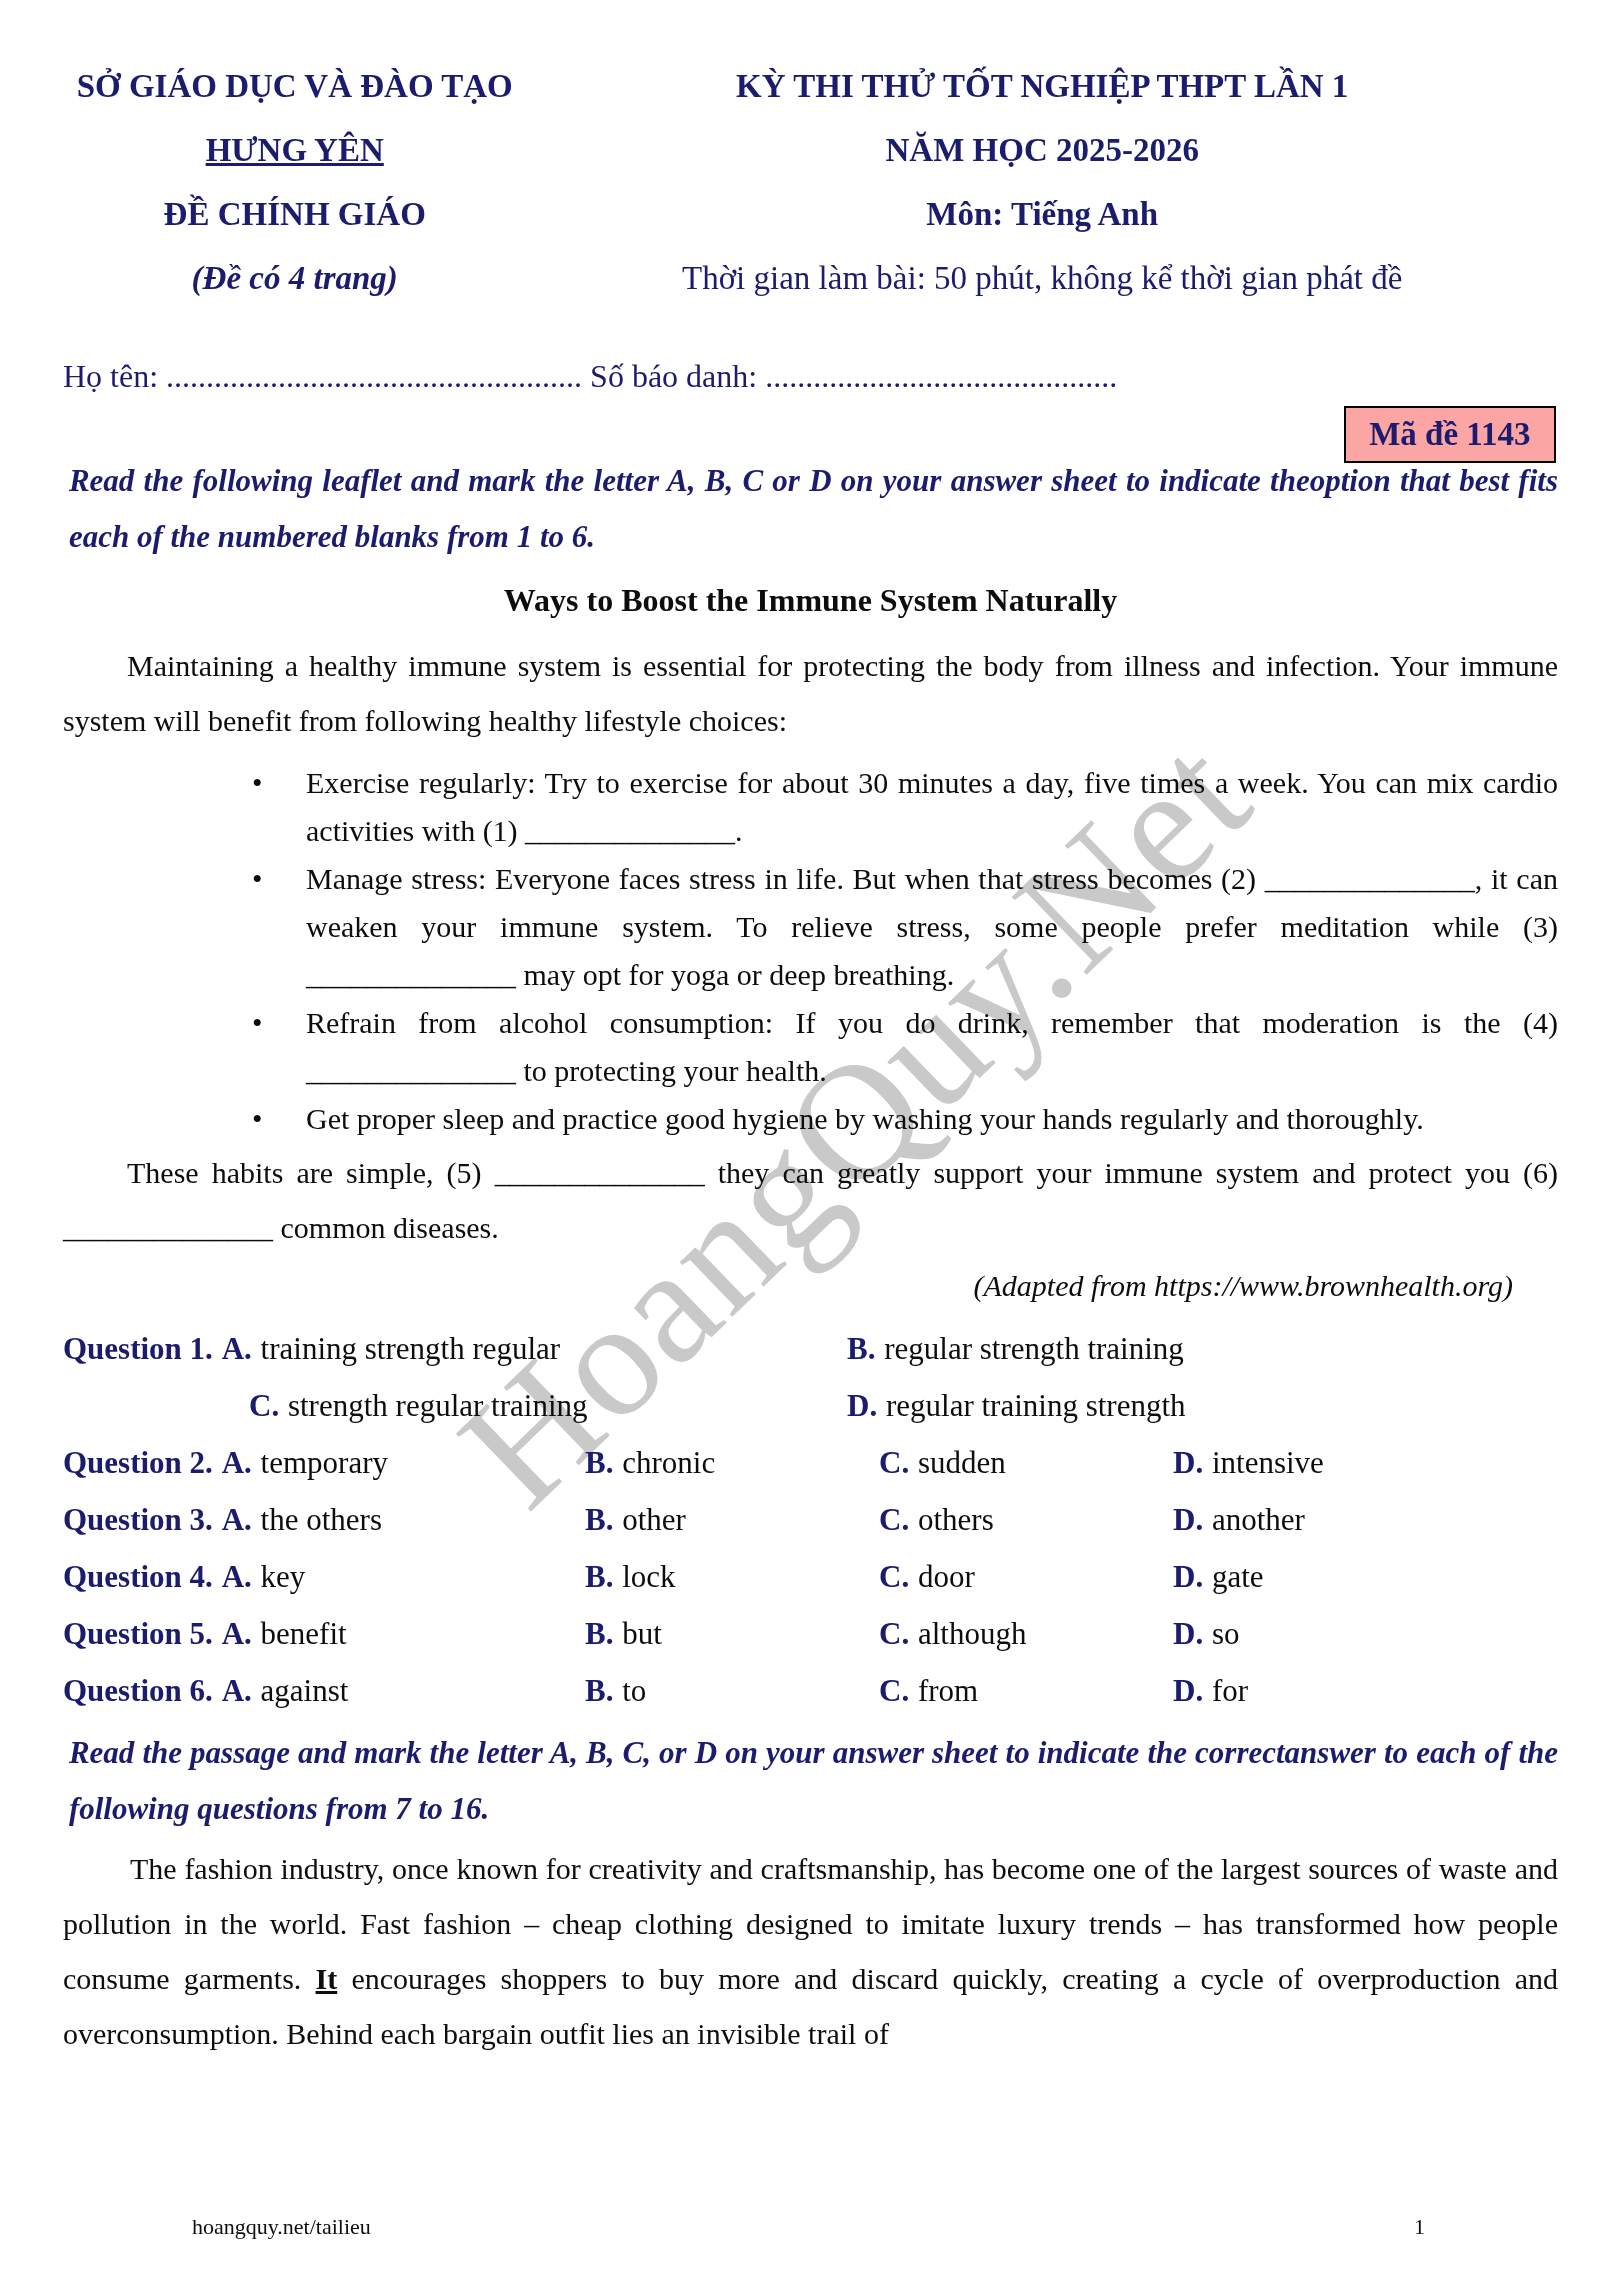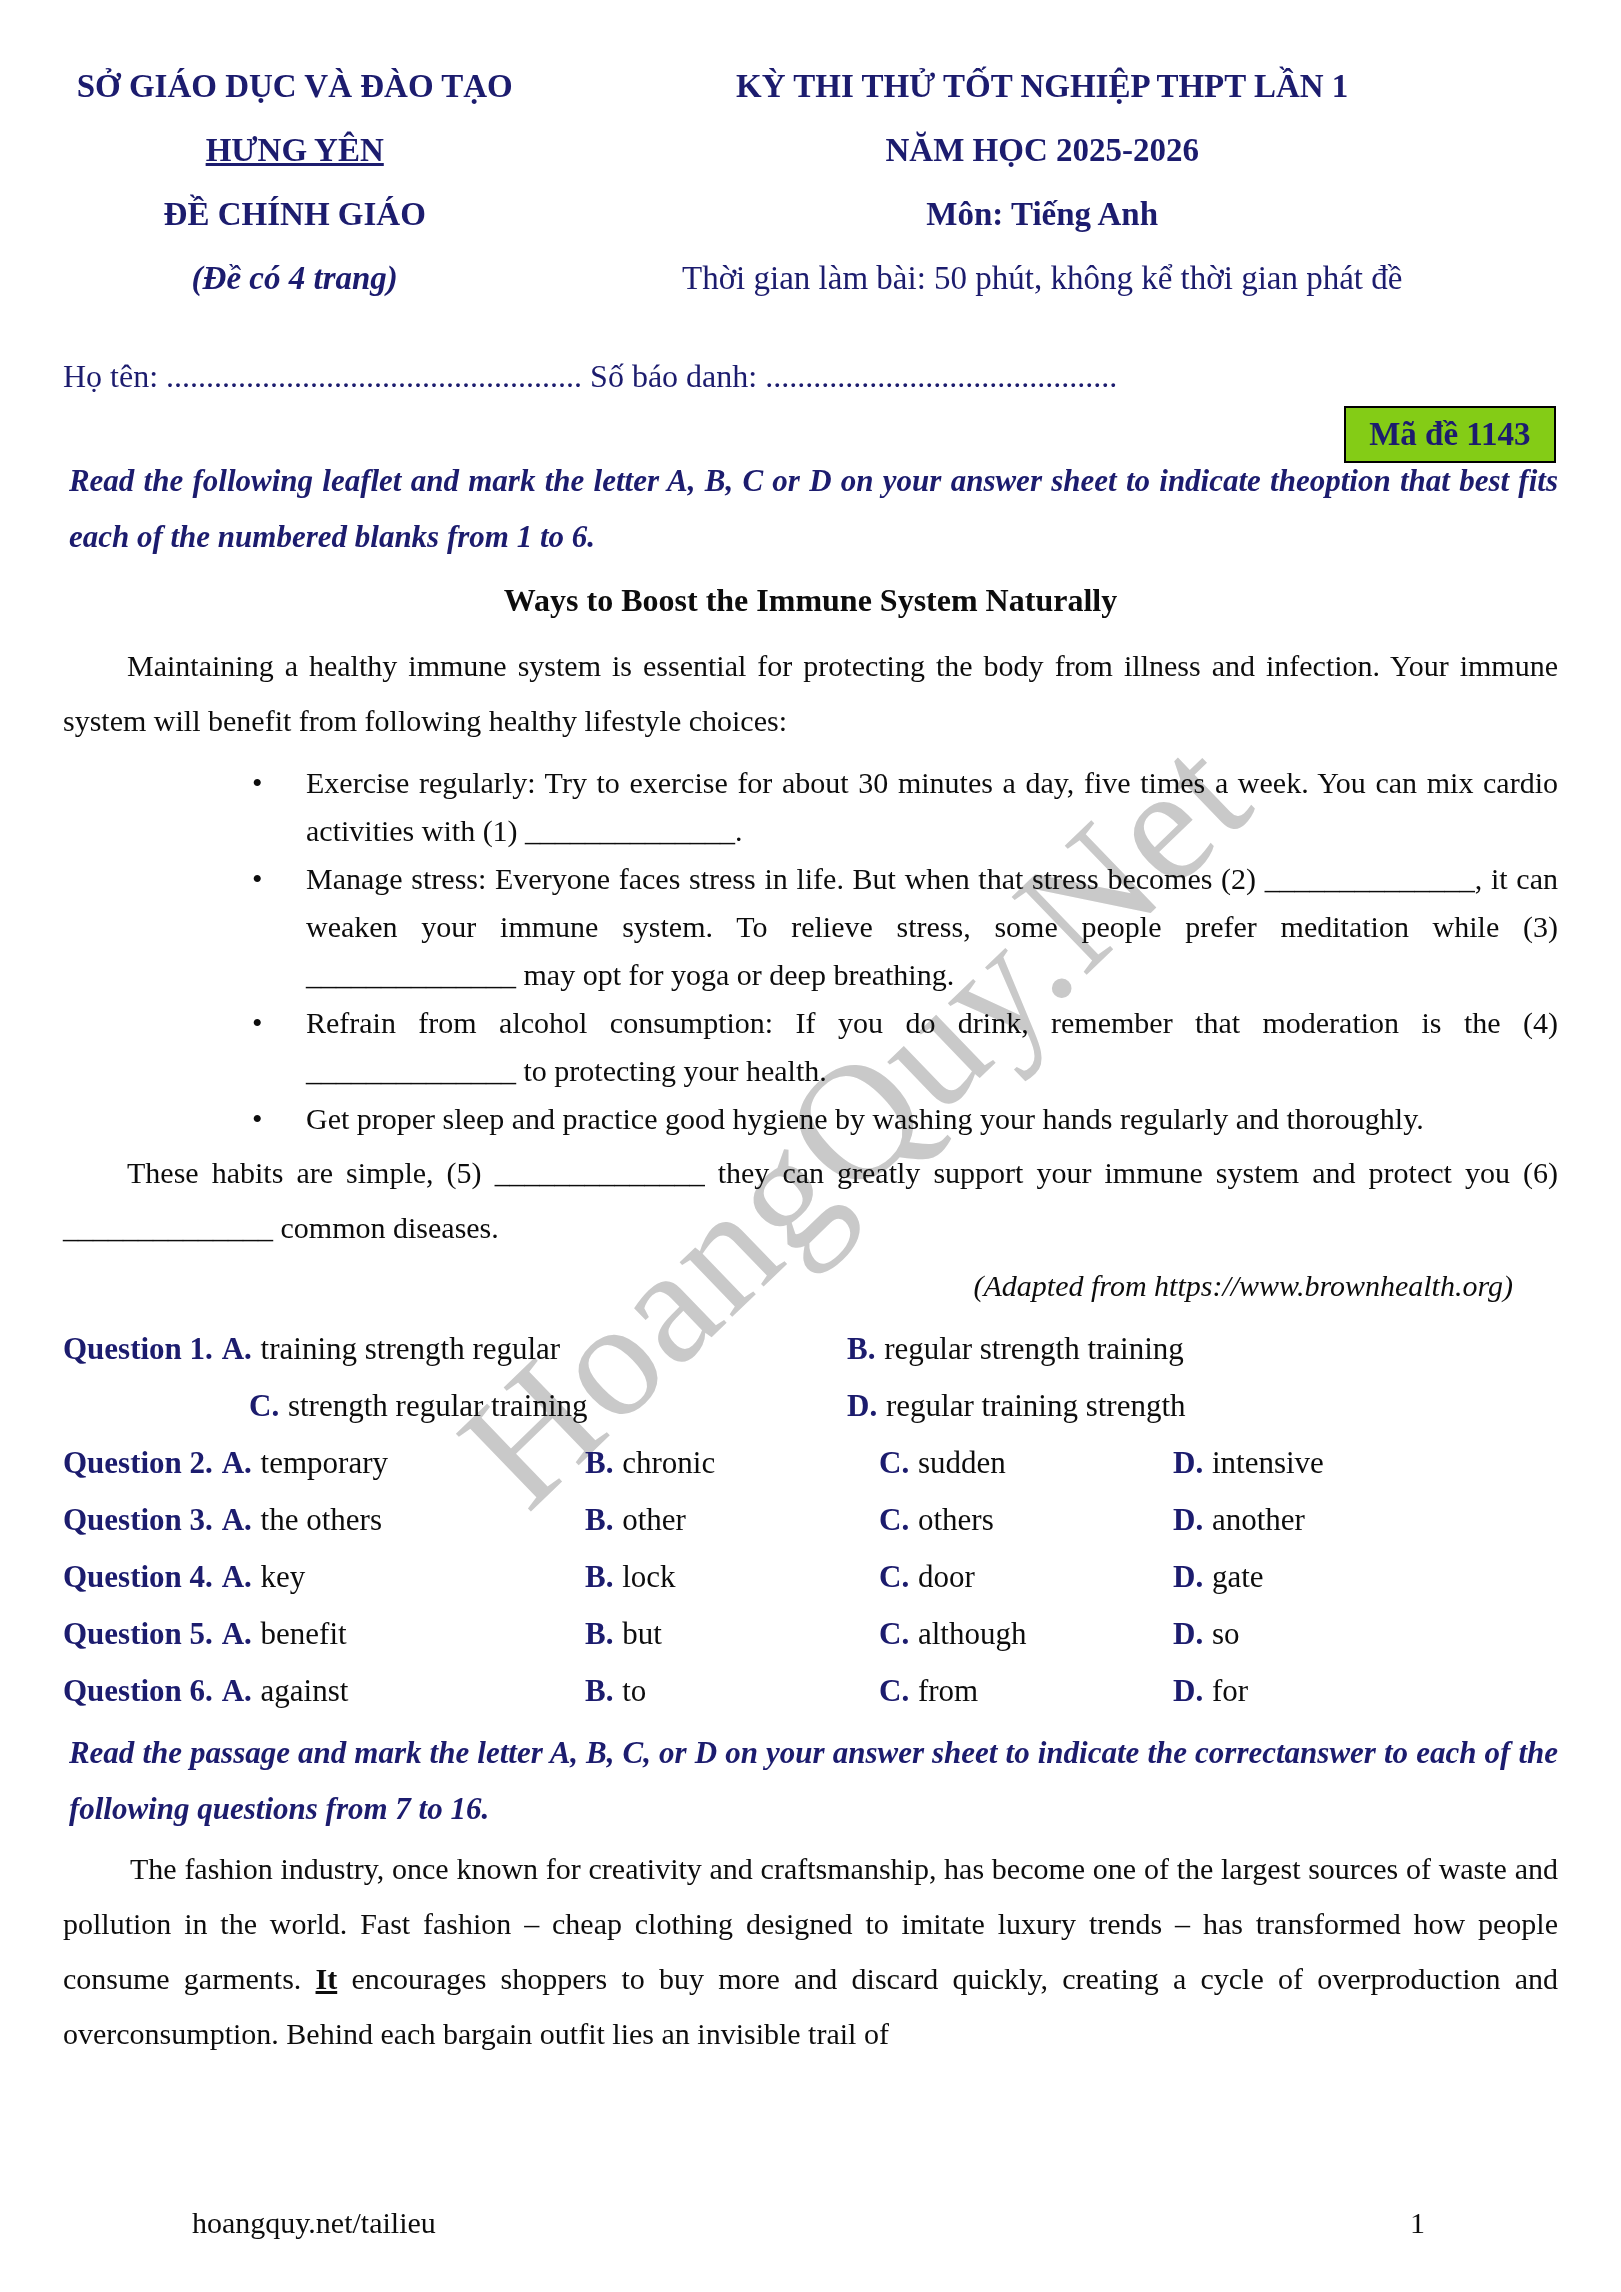--- a/index.html
+++ b/index.html
@@ -29,41 +29,41 @@
   .h-line{font-weight:bold;color:#1c1c6e;font-size:33px;line-height:64px;}
   .h-underline{text-decoration:underline;}
   .h-italic{font-style:italic;}
   .h-normal-italic{font-weight:normal;}
   .candidate{margin-top:45px;color:#1c1c6e;font-size:32px;line-height:43px;white-space:nowrap;overflow:hidden;max-width:1206px;}
   .exam-box{
     position:absolute;top:406px;right:65px;
     border:2.9px solid #000;
     padding:7.8px 23.5px;
     font-weight:bold;color:#1c1c6e;font-size:33px;
-    background:#84cc16;z-index:2;
+    background:#fca5a5;z-index:2;
   }
   .instr{margin-top:55px;color:#1c1c6e;font-weight:bold;font-style:italic;font-size:31px;line-height:56px;text-align:justify;padding-left:5.9px;}
   .instr2{margin-top:5.9px;}
   .doc-title{margin-top:9.8px;text-align:center;font-weight:bold;font-size:32px;line-height:51px;}
   .para{font-size:30px;line-height:55px;text-align:justify;text-indent:64px;margin-top:11.8px;}
   .bullets{margin-top:11.8px;}
   .bullet{margin-left:187px;padding-left:56px;position:relative;font-size:30px;line-height:48px;text-align:justify;}
   .bullet .dot{position:absolute;left:2px;top:0;}
   .closing{font-size:30px;line-height:55px;text-align:justify;text-indent:64px;margin-top:2px;}
   .source{text-align:right;font-style:italic;font-size:30px;line-height:53px;margin-top:3.9px;padding-right:45px;}
   .qblock{margin-top:7.8px;}
   .q-row{display:grid;grid-template-columns:522px 294px 294px 1fr;font-size:31px;line-height:57px;}
   .q1-row{display:grid;grid-template-columns:784px 1fr;font-size:31px;line-height:57px;}
   .q1-indent{padding-left:186px;}
   .q-lbl,.q-letter{color:#1c1c6e;font-weight:bold;}
   .q-letter{margin-right:8.8px;}
   .q-lbl{margin-right:8.8px;}
   .passage{margin-top:3.9px;font-size:30px;line-height:55px;text-align:justify;text-indent:67px;}
   .passage .it{font-weight:bold;text-decoration:underline;}
-  .footer{position:absolute;bottom:53px;left:192px;right:196px;display:flex;justify-content:space-between;font-size:30px;z-index:1;}
+  .footer{position:absolute;bottom:53px;left:192px;right:196px;display:flex;justify-content:space-between;font-size:22px;z-index:1;}
 </style>
 </head>
 <body>
 
 <div class="page">
 
   <div class="watermark">HoangQuy.Net</div>
 
   <div class="exam-box">Mã đề 1143</div>
 

